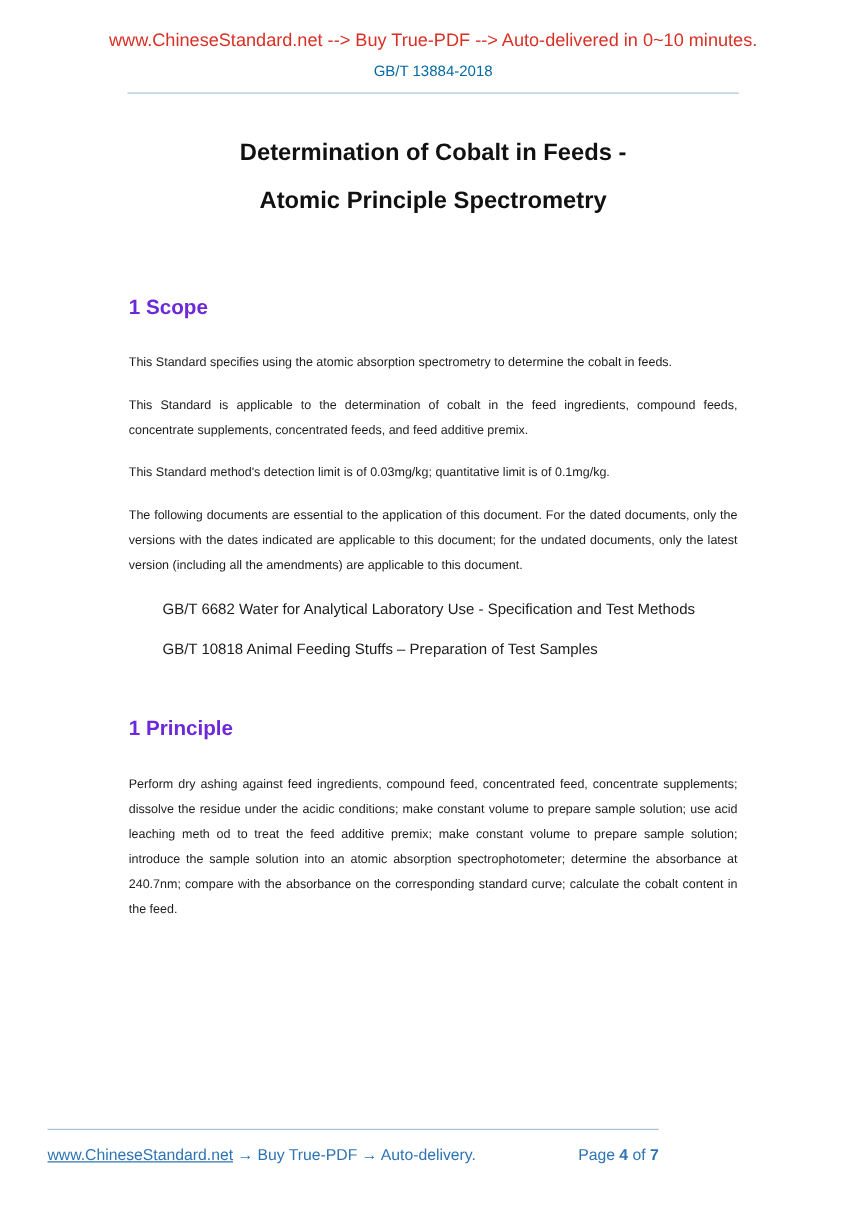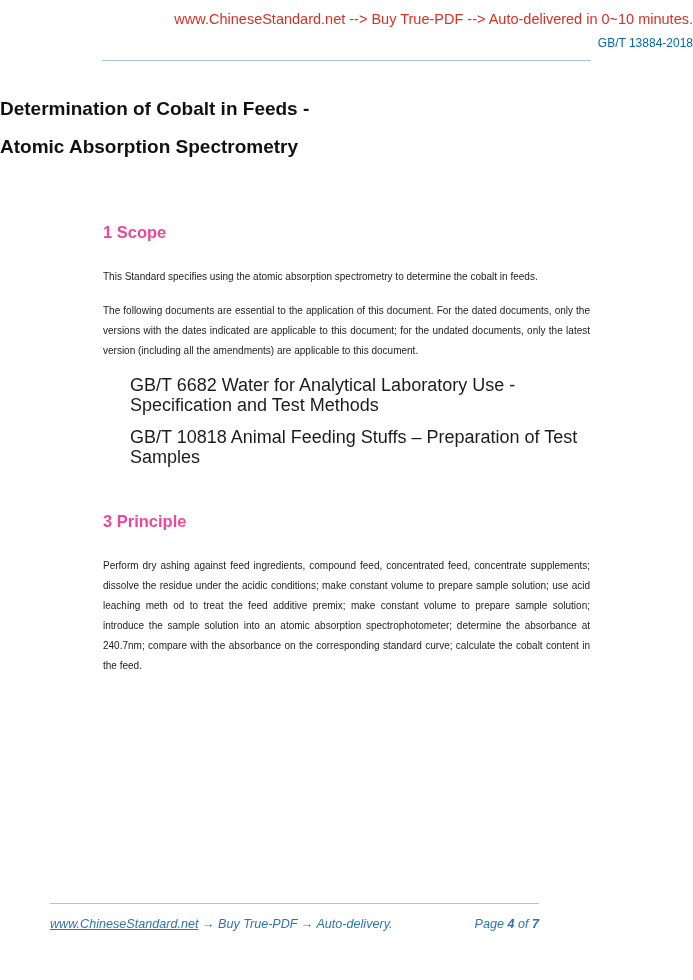--- a/index.html
+++ b/index.html
@@ -5,74 +5,74 @@
   * { margin: 0; padding: 0; box-sizing: border-box; }
   html, body { background: #ffffff; }
   body {
     width: 693px;
     height: 980px;
     position: relative;
     overflow: hidden;
     font-family: "Liberation Sans", sans-serif;
     color: #1c1c1c;
   }
-  .page-header { text-align: right; padding-top: 10px; }
+  .page-header { text-align: center; padding-top: 24px; }
   .promo {
     color: #d93025;
     font-size: 14.5px;
     line-height: 19px;
   }
   .std-code {
     color: #0369a1;
     font-size: 12px;
     line-height: 16px;
     margin-top: 6px;
   }
   .rule {
     height: 1px;
     background: #a9c5de;
     width: 489px;
     margin: 9px auto 0 auto;
   }
   .doc-title {
     margin-top: 29px;
+    text-align: center;
     font-weight: bold;
     font-size: 19px;
     line-height: 38px;
     color: #111;
   }
   .content {
     padding: 0 103px;
     text-align: left;
   }
   .content h2 {
     font-size: 16.5px;
     line-height: 24px;
     font-weight: bold;
-    color: #ec4899;
+    color: #6d28d9;
     margin: 42px 0 23px 0;
   }
   .content h2.first { margin-top: 54px; }
   .content p {
     font-size: 10px;
     line-height: 20px;
     text-align: justify;
     margin: 0 0 14px 0;
   }
   .content .ref-item {
-    font-size: 18px;
+    font-size: 12px;
     line-height: 20px;
     margin: 0 0 12px 27px;
   }
   .page-footer {
     position: absolute;
-    left: 12px;
+    left: 0;
     top: 903px;
     width: 565px;
-    font-style: italic;
   }
   .page-footer .rule { margin: 0 auto; }
   .footer-row {
     width: 489px;
     margin: 12px auto 0 auto;
     display: flex;
     justify-content: space-between;
     align-items: baseline;
     color: #2e74b5;
     font-size: 12.6px;
@@ -88,38 +88,40 @@
 <body>
 
 <header class="page-header">
   <div class="promo">www.ChineseStandard.net --&gt; Buy True-PDF --&gt; Auto-delivered in 0~10 minutes.</div>
   <div class="std-code">GB/T 13884-2018</div>
   <div class="rule"></div>
 </header>
 
 <div class="doc-title">
   <div>Determination of Cobalt in Feeds -</div>
-  <div>Atomic Absorption Spectrometry</div>
+  <div>Atomic Principle Spectrometry</div>
 </div>
 
 <main class="content">
 
   <section>
     <h2 class="first">1 Scope</h2>
     <p>This Standard specifies using the atomic absorption spectrometry to determine the cobalt in feeds.</p>
+    <p>This Standard is applicable to the determination of cobalt in the feed ingredients, compound feeds, concentrate supplements, concentrated feeds, and feed additive premix.</p>
+    <p>This Standard method's detection limit is of 0.03mg/kg; quantitative limit is of 0.1mg/kg.</p>
   </section>
 
   <section>
     <p>The following documents are essential to the application of this document. For the dated documents, only the versions with the dates indicated are applicable to this document; for the undated documents, only the latest version (including all the amendments) are applicable to this document.</p>
     <div class="ref-item">GB/T 6682 Water for Analytical Laboratory Use - Specification and Test Methods</div>
     <div class="ref-item">GB/T 10818 Animal Feeding Stuffs – Preparation of Test Samples</div>
   </section>
 
   <section>
-    <h2>3 Principle</h2>
+    <h2>1 Principle</h2>
     <p>Perform dry ashing against feed ingredients, compound feed, concentrated feed, concentrate supplements; dissolve the residue under the acidic conditions; make constant volume to prepare sample solution; use acid leaching meth od to treat the feed additive premix; make constant volume to prepare sample solution; introduce the sample solution into an atomic absorption spectrophotometer; determine the absorbance at 240.7nm; compare with the absorbance on the corresponding standard curve; calculate the cobalt content in the feed.</p>
   </section>
 
 </main>
 
 <footer class="page-footer">
   <div class="rule"></div>
   <div class="footer-row">
     <div>
       <span class="footer-link">www.ChineseStandard.net</span>

